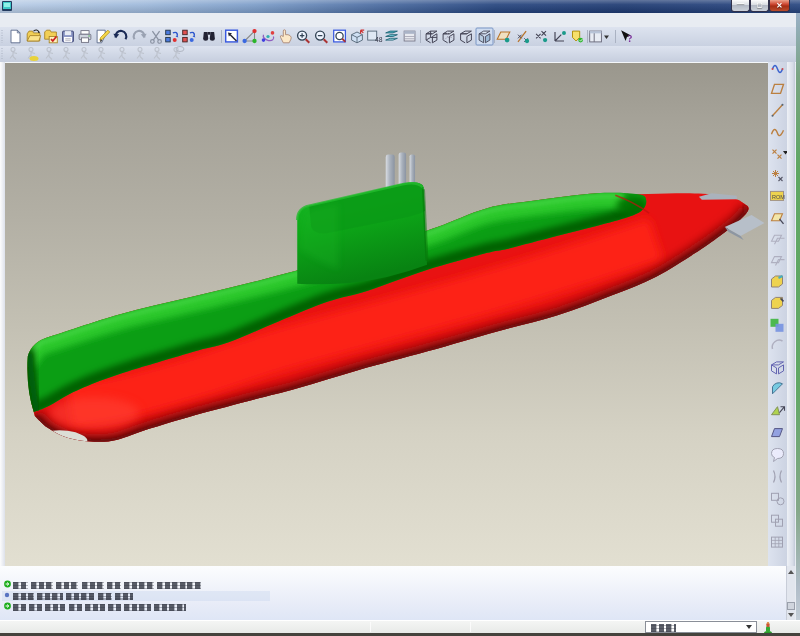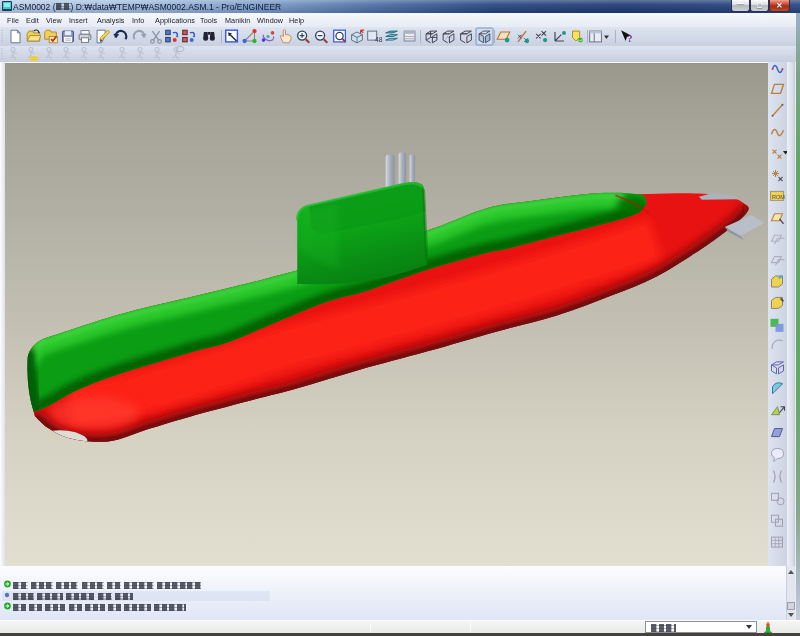--- a/index.html
+++ b/index.html
@@ -31,43 +31,29 @@
 .vsep{position:absolute;width:1px;background:#c2c4c8;border-right:1px solid #fbfbfb}
 </style></head>
 <body>
 <div id="app">
   <div class="abs" id="titlebar"></div>
   <svg class="abs" style="left:2px;top:1px" width="10" height="11" viewBox="0 0 10 11">
     <rect x="0" y="0" width="10" height="10" rx="1" fill="#223a5e"></rect>
     <rect x="1" y="1" width="8" height="7" fill="#3ec8c8"></rect>
     <rect x="2" y="2" width="6" height="4" fill="#8ff0e8"></rect>
   </svg>
-  <div class="abs" id="titletext">ASM0002 (<span class="kw" style="position:relative;display:inline-block;width:15px;height:7px"></span>) D:₩data₩TEMP₩ASM0002.ASM.1 - Pro/ENGINEER</div>
   <div class="abs winbtn" style="left:731px;width:19px">
       <div class="winglyph" style="top:-2.5px">—</div>
     </div>
   <div class="abs winbtn" style="left:750px;width:19px">
       <div class="winglyph" style="font-size:6.5px">▢</div>
     </div>
   <div class="abs winbtn" id="btnclose" style="left:769px;width:21px">
       <div class="winglyph">✕</div>
     </div>
-  <div class="abs" id="menubar">
-    <span style="left:7px">File</span>
-      <span style="left:26px">Edit</span>
-      <span style="left:46px">View</span>
-    <span style="left:69px">Insert</span>
-      <span style="left:97px">Analysis</span>
-      <span style="left:132px">Info</span>
-    <span style="left:155px">Applications</span>
-      <span style="left:200px">Tools</span>
-      <span style="left:225px">Manikin</span>
-    <span style="left:257px">Window</span>
-      <span style="left:289px">Help</span>
-  </div>
   <div class="abs" id="toolbar1"><svg width="800" height="19">
         <line x1="2" y1="3" x2="2" y2="16" stroke="#aab2c2" stroke-width="1" stroke-dasharray="1,1.5"></line>
         <rect x="476" y="1" width="17" height="17" fill="#cfdcf0" stroke="#7a96c4" stroke-width="1" rx="1"></rect>
         <g transform="translate(15.5,9.5) scale(0.9)">
           <path d="M-5,-7 h7 l3,3 v11 h-10 Z" fill="#fff" stroke="#5a6a8a" stroke-width="1"></path>
           <path d="M2,-7 l3,3 h-3 Z" fill="#c8d2e2" stroke="#5a6a8a" stroke-width="0.8"></path>
         </g>
         <g transform="translate(33.5,9.5) scale(0.9)">
           <path d="M-7,-3 l2,-3 h4 l1,2 h7 v9 h-14 Z" fill="#f2cf55" stroke="#a9862a" stroke-width="1"></path>
           <path d="M-7,5 l3,-6 h12 l-2,6 Z" fill="#fbe38a" stroke="#a9862a" stroke-width="1"></path>

